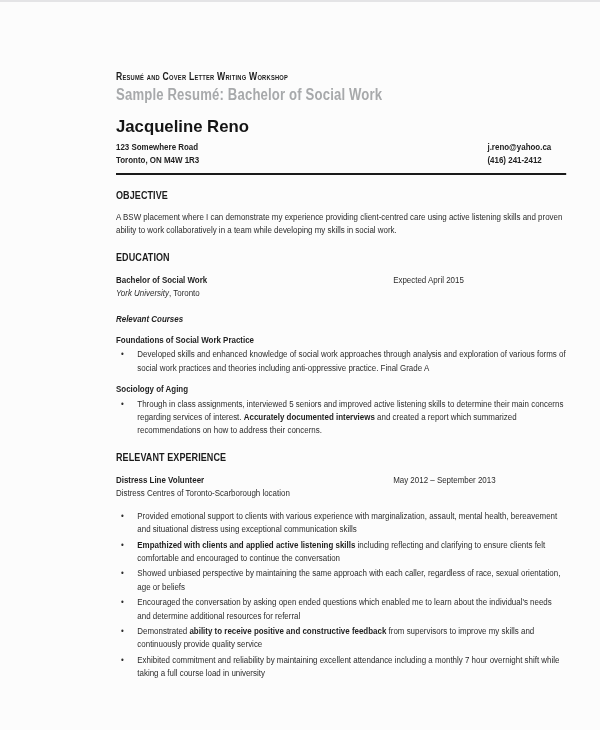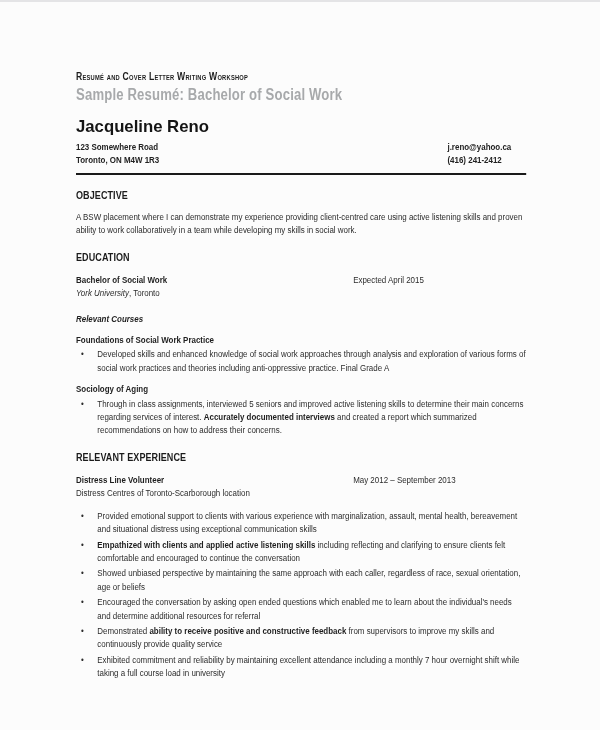--- a/index.html
+++ b/index.html
@@ -11,21 +11,21 @@
   }
   .page {
     position: relative;
     width: 600px; height: 730px;
     background: #fcfcfc;
     border-top: 2px solid #e4e4e6;
     box-sizing: border-box;
     overflow: hidden;
   }
   .content {
-    padding: 68px 0 0 76px;
+    padding: 68px 0 0 116px;
   }
   
   .narrow {
     width: 549px;
     transform: scaleX(0.82);
     transform-origin: 0 0;
     color: #2c2c2c;
     font-size: 9.7px;
     line-height: 13.4px;
   }

